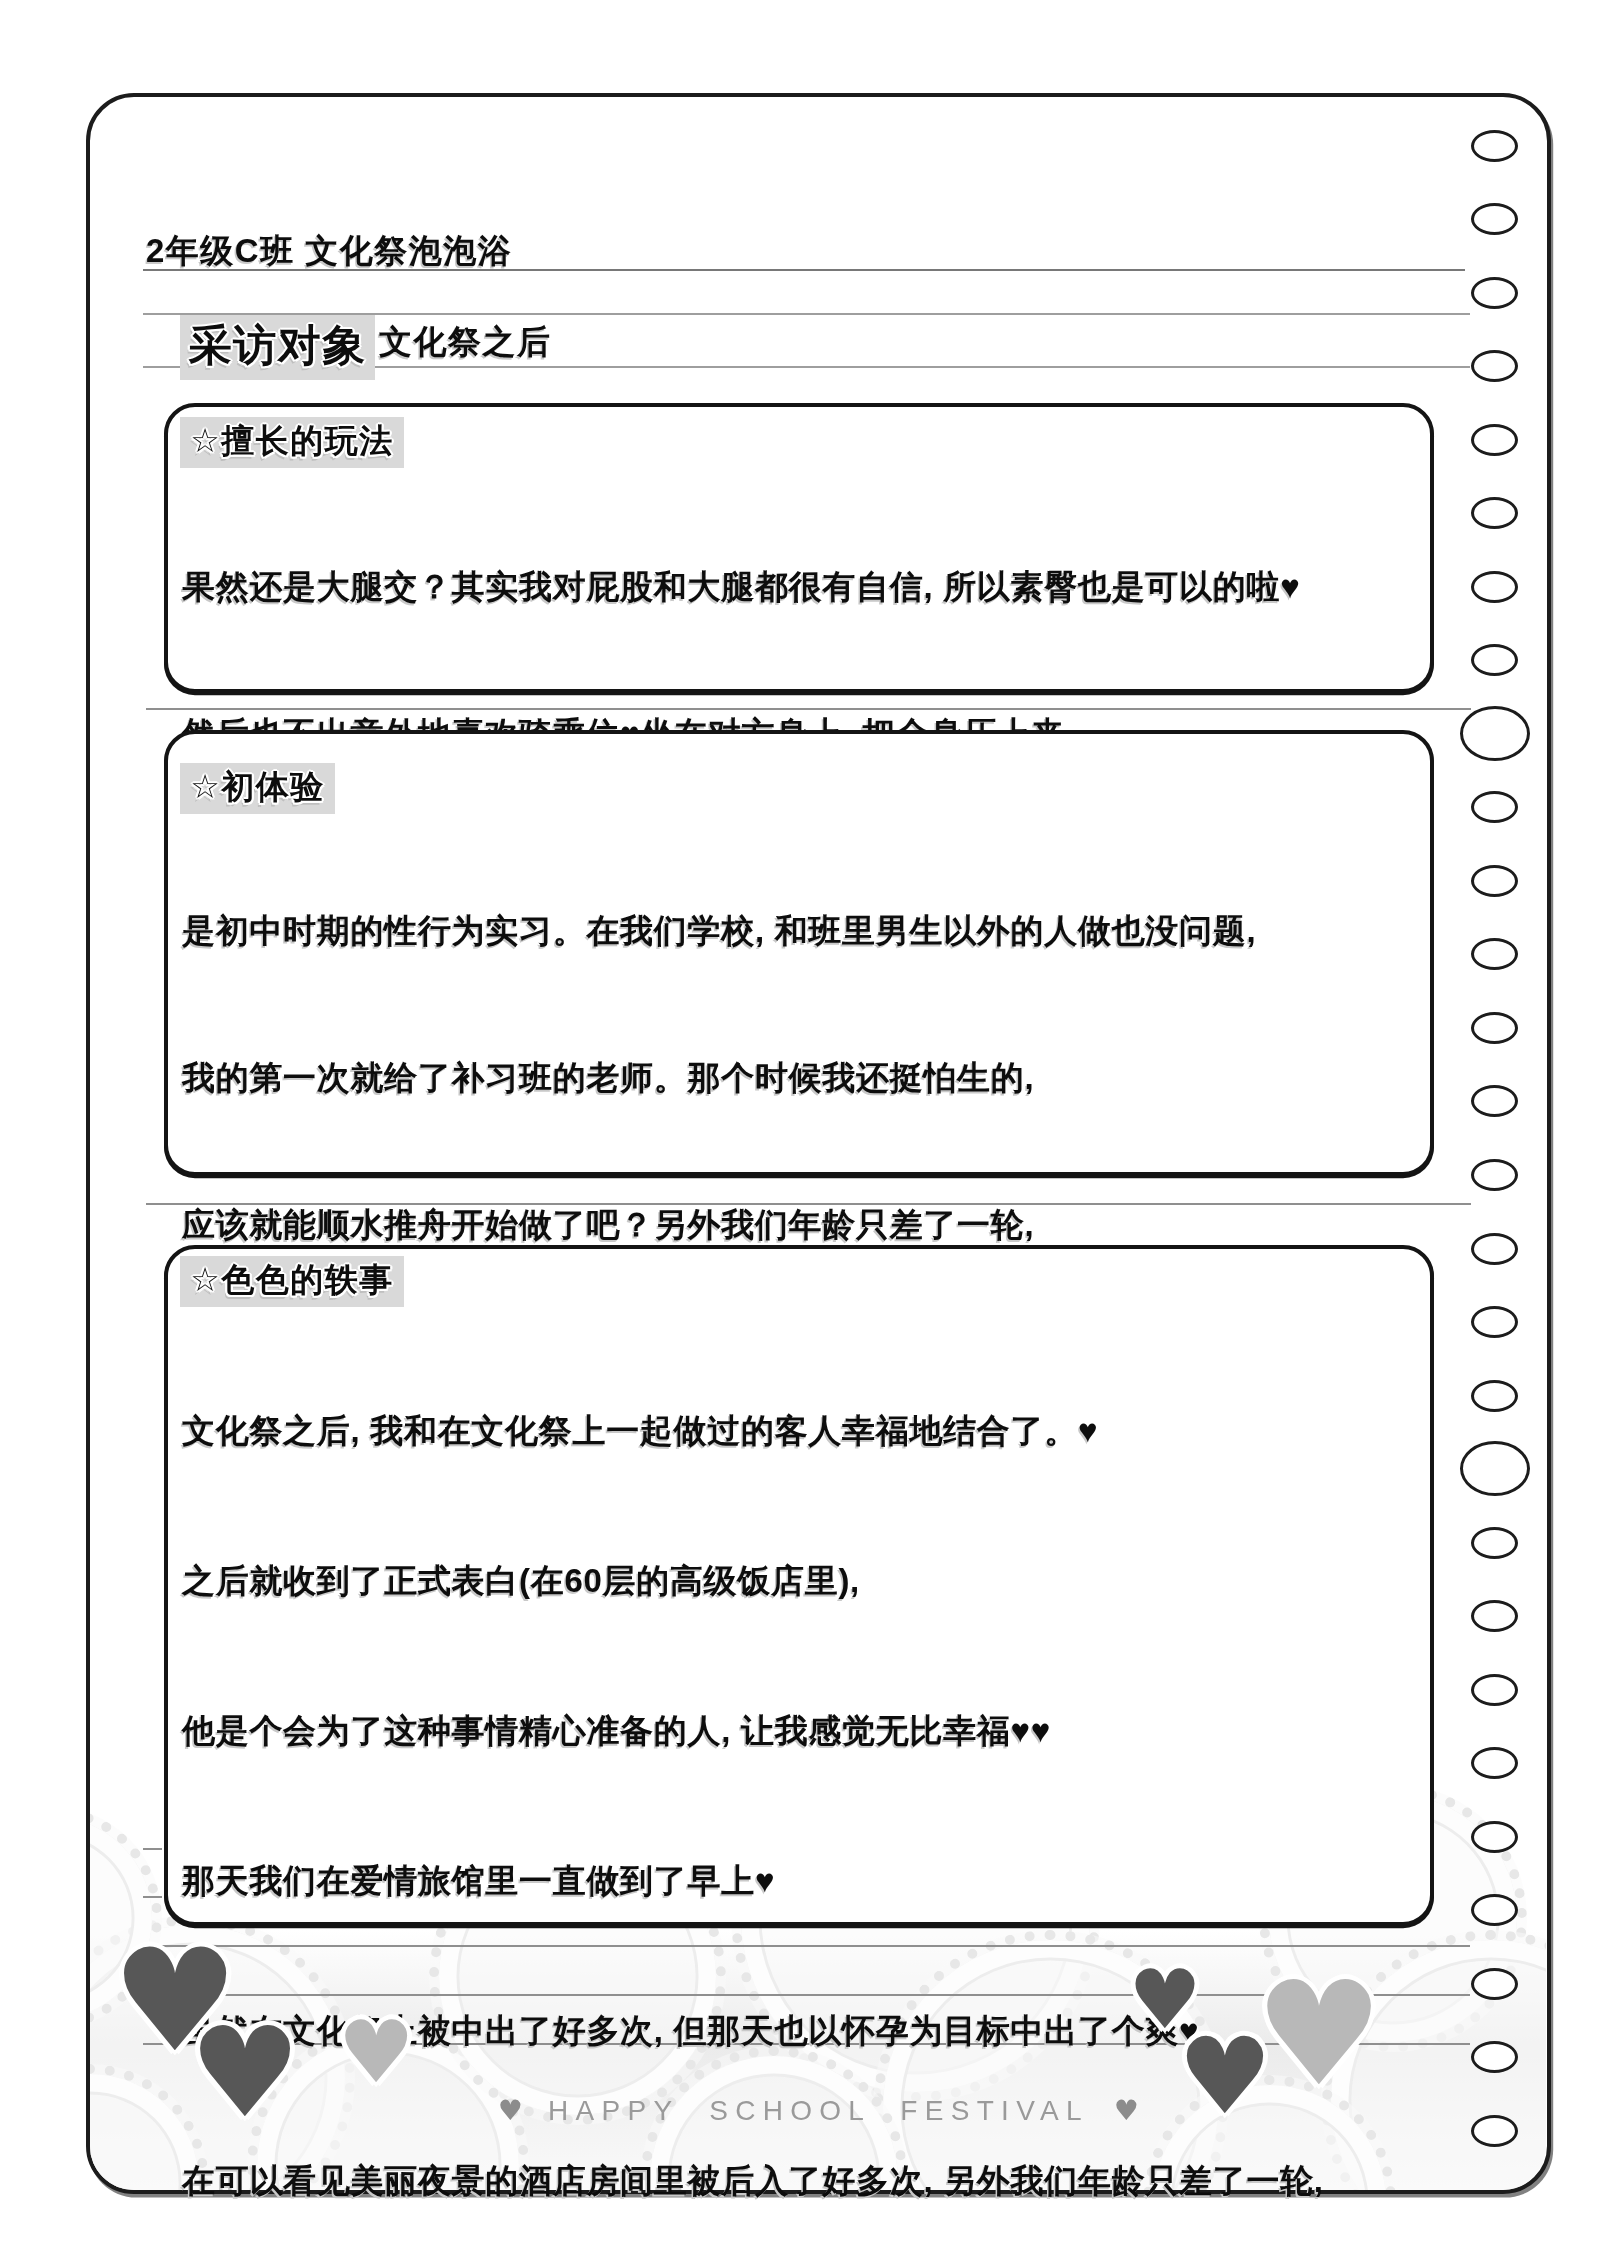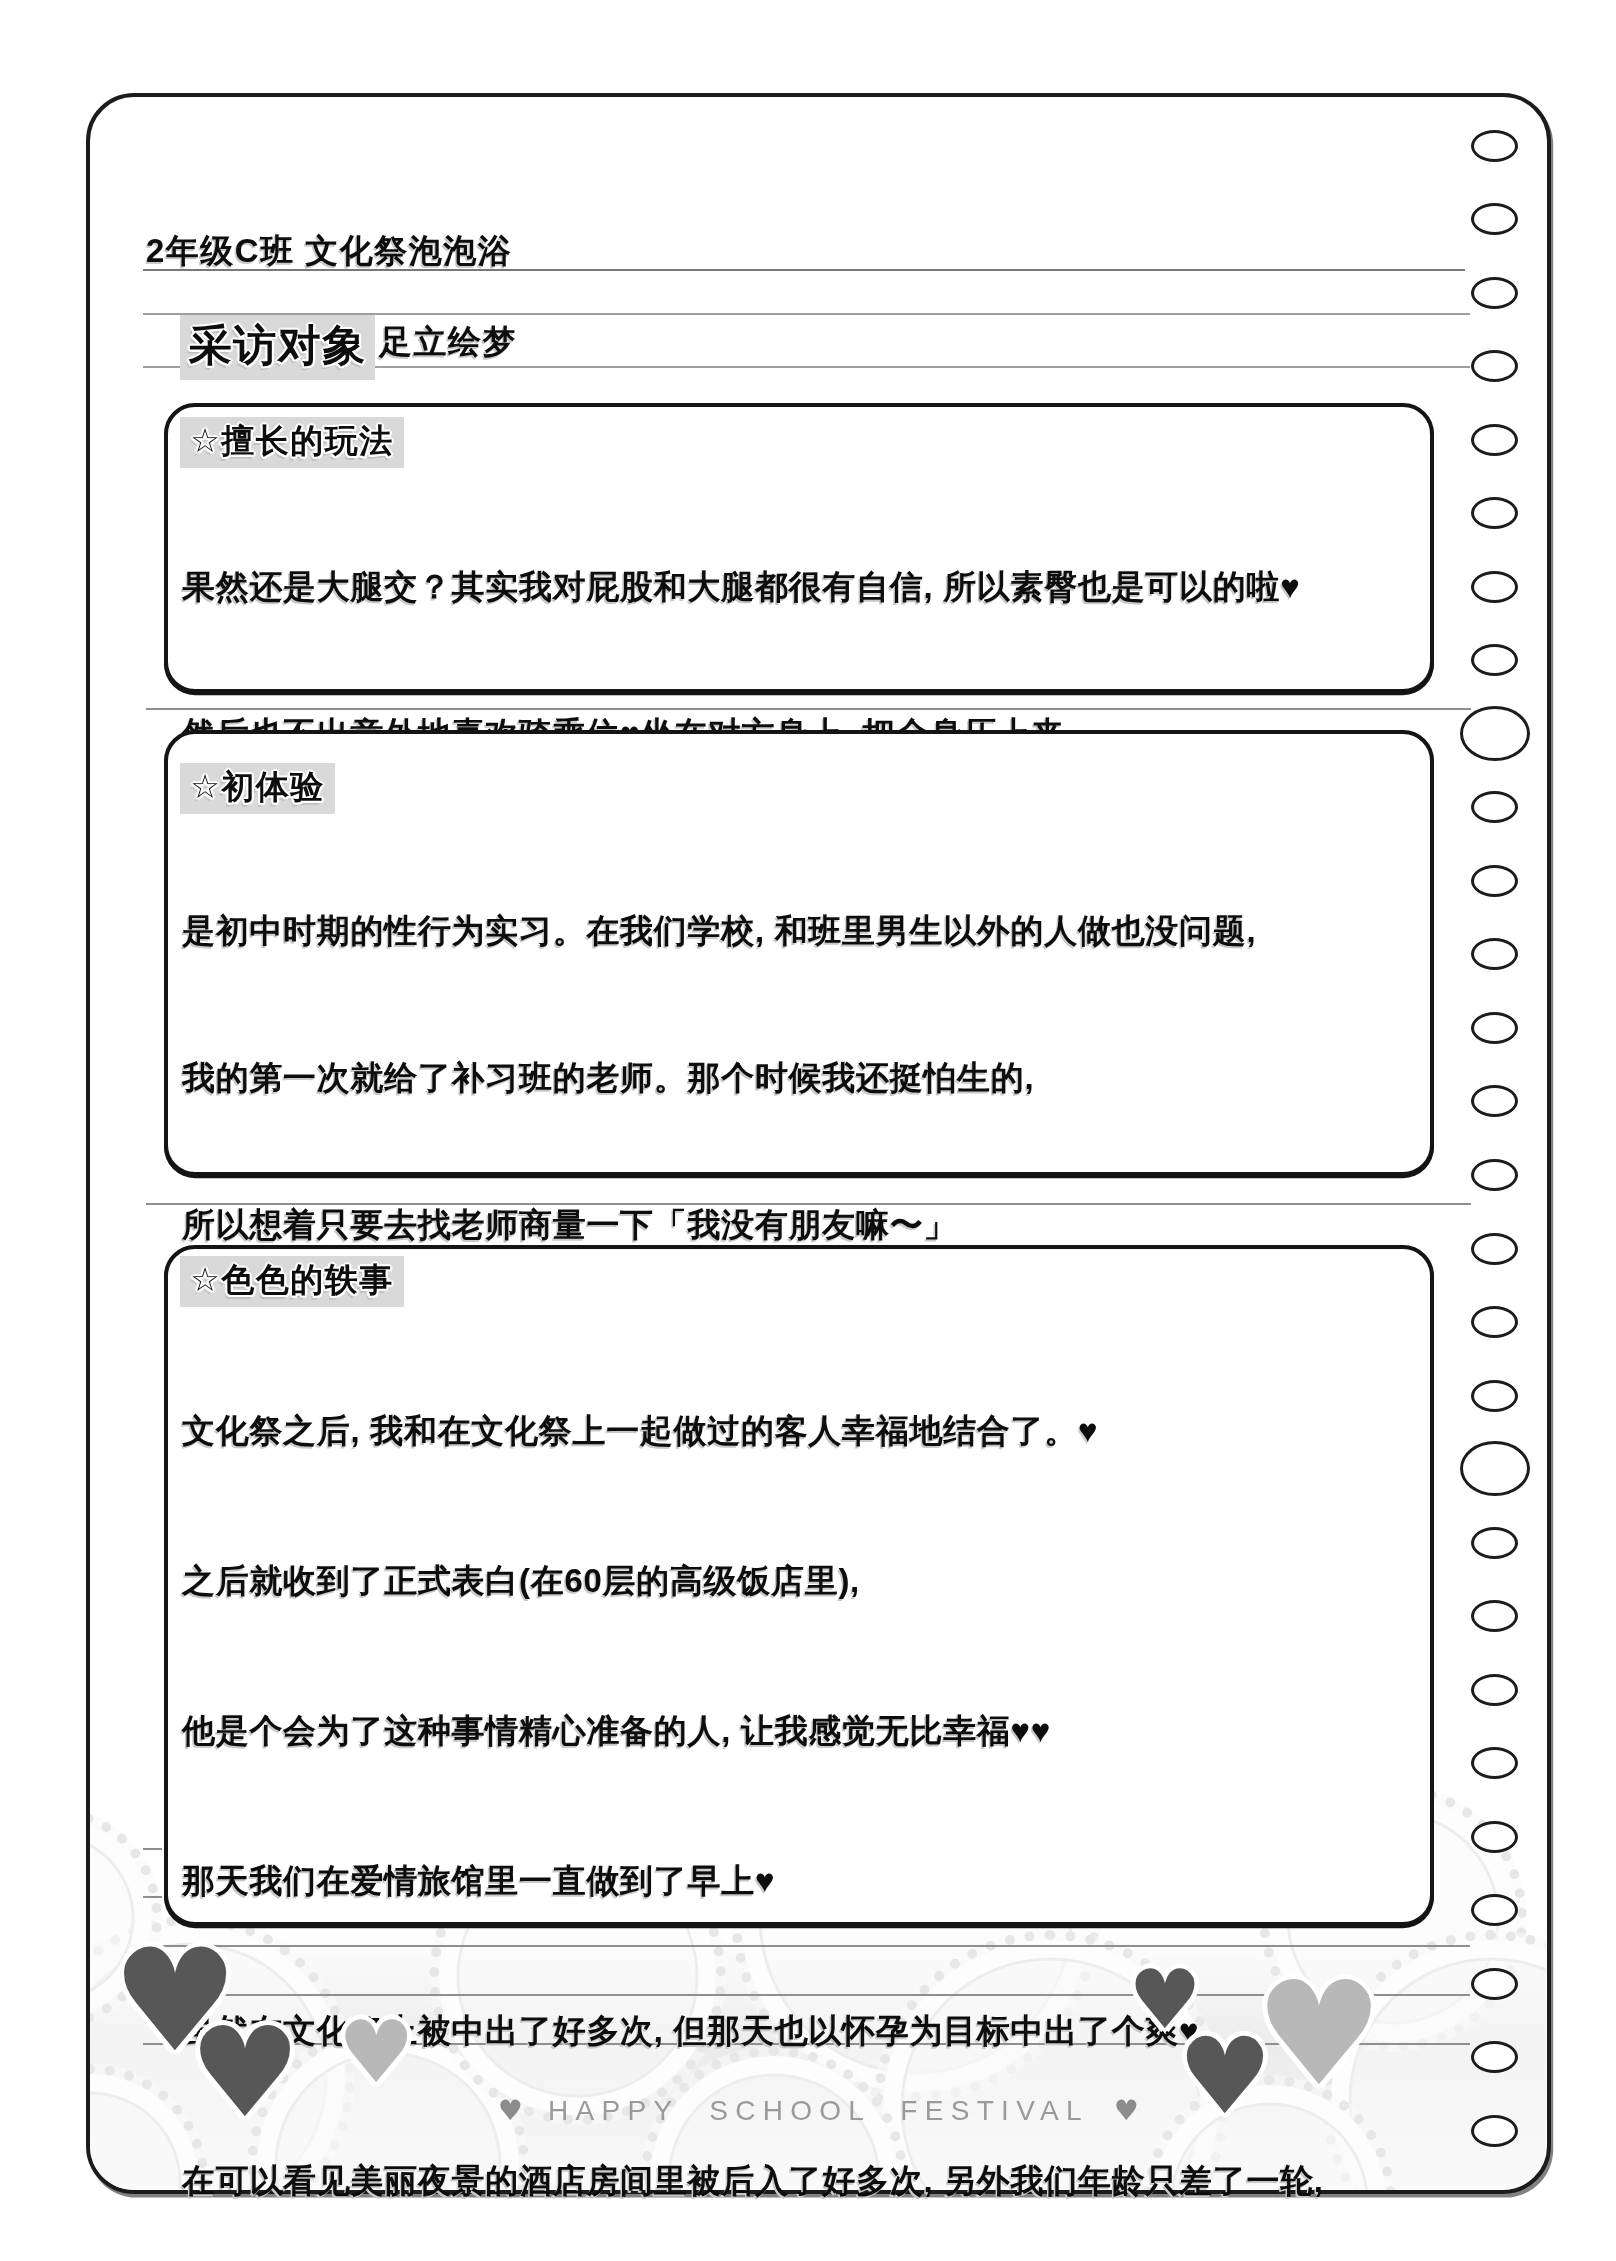--- a/index.html
+++ b/index.html
@@ -76,37 +76,36 @@
       <div class="rule" style="top: 1203px; left: 146px; width: 1325px; height: 1.5px; background: rgb(143, 143, 143);"></div>
       <div class="rule" style="top: 1848px; left: 143px; width: 19px; height: 1.5px; background: rgb(143, 143, 143);"></div>
       <div class="rule" style="top: 1896px; left: 143px; width: 19px; height: 1.5px; background: rgb(143, 143, 143);"></div>
       <div class="rule" style="top: 1945px; left: 143px; width: 1327px; height: 1.5px; background: rgb(143, 143, 143);"></div>
       <div class="rule" style="top: 1994px; left: 143px; width: 1327px; height: 1.5px; background: rgb(143, 143, 143);"></div>
       <div class="rule" style="top: 2043px; left: 143px; width: 1327px; height: 1.5px; background: rgb(143, 143, 143);"></div>
     </div>
 
   <div class="title">2年级C班 文化祭泡泡浴</div>
   <div class="tag" style="left:180px;top:315px;">采访对象</div>
-  <div class="subject">足立绘梦</div>
+  <div class="subject">文化祭之后</div>
 
   <div class="box" style="top:403px;height:290px;"></div>
   <div class="heading" style="top:417px;">☆擅长的玩法</div>
   <div class="bodytext" style="top:464px;">
     <div>果然还是大腿交？其实我对屁股和大腿都很有自信, 所以素臀也是可以的啦♥</div>
     <div>然后也不出意外地喜欢骑乘位♥坐在对方身上, 把全身压上来</div>
     <div>抵住肉棒的头部再不停地来回磨蹭, 感受着它一颤一颤地咻…♥咻…地♥</div>
     <div>精液就从小穴里溢流而出了♥好可爱♥</div>
   </div>
 
   <div class="box" style="top:730px;height:446px;"></div>
   <div class="heading" style="top:763px;">☆初体验</div>
   <div class="bodytext" style="top:808px;">
     <div>是初中时期的性行为实习。在我们学校, 和班里男生以外的人做也没问题,</div>
     <div>我的第一次就给了补习班的老师。那个时候我还挺怕生的,</div>
-    <div>所以想着只要去找老师商量一下「我没有朋友嘛〜」</div>
     <div>应该就能顺水推舟开始做了吧？另外我们年龄只差了一轮,</div>
     <div>老师不会还是个大男孩吧？不过老师给了我一次非常温柔的初体验,</div>
     <div>我一下就被他迷住了。虽说还是被秒甩了(毕竟已婚还有孩子嘛)</div>
     <div>那之后就喜欢上成熟男人了吧♥</div>
   </div>
 
   <div class="box" style="top:1245px;height:681px;"></div>
   <div class="heading" style="top:1256px;">☆色色的轶事</div>
   <div class="bodytext tall" style="top:1306px;">
     <div>文化祭之后, 我和在文化祭上一起做过的客人幸福地结合了。♥</div>

